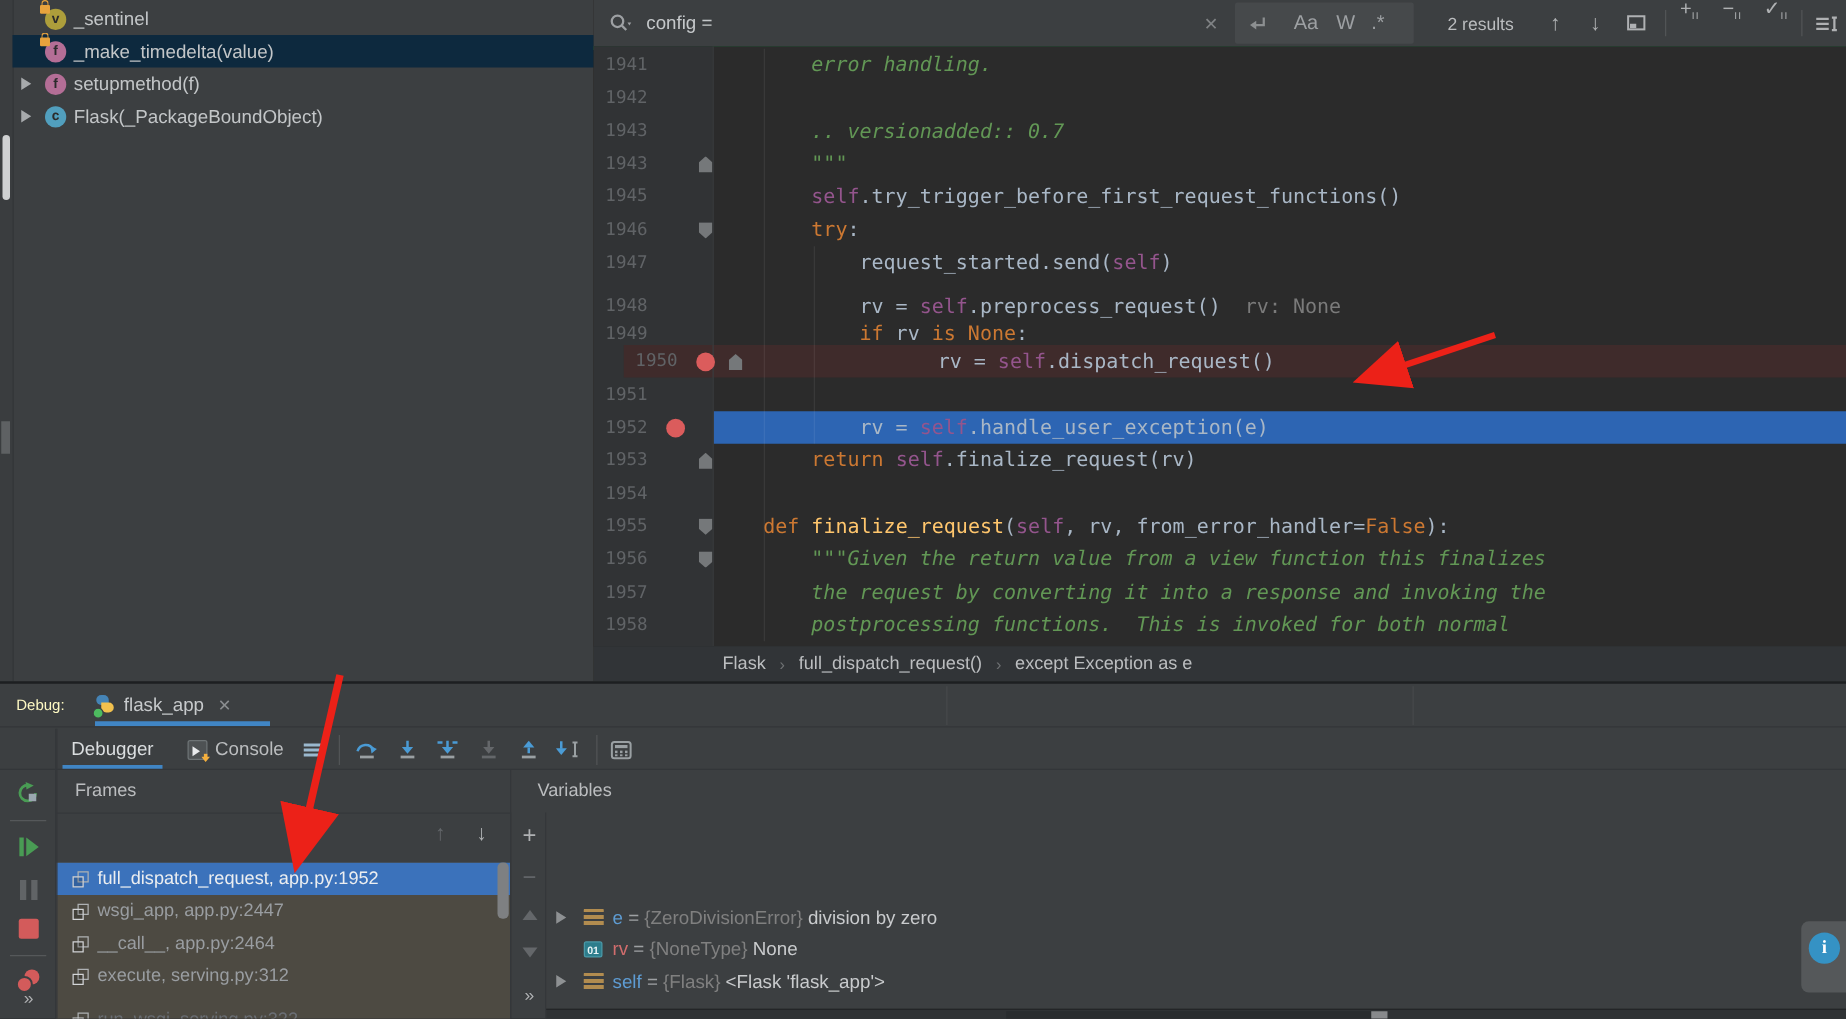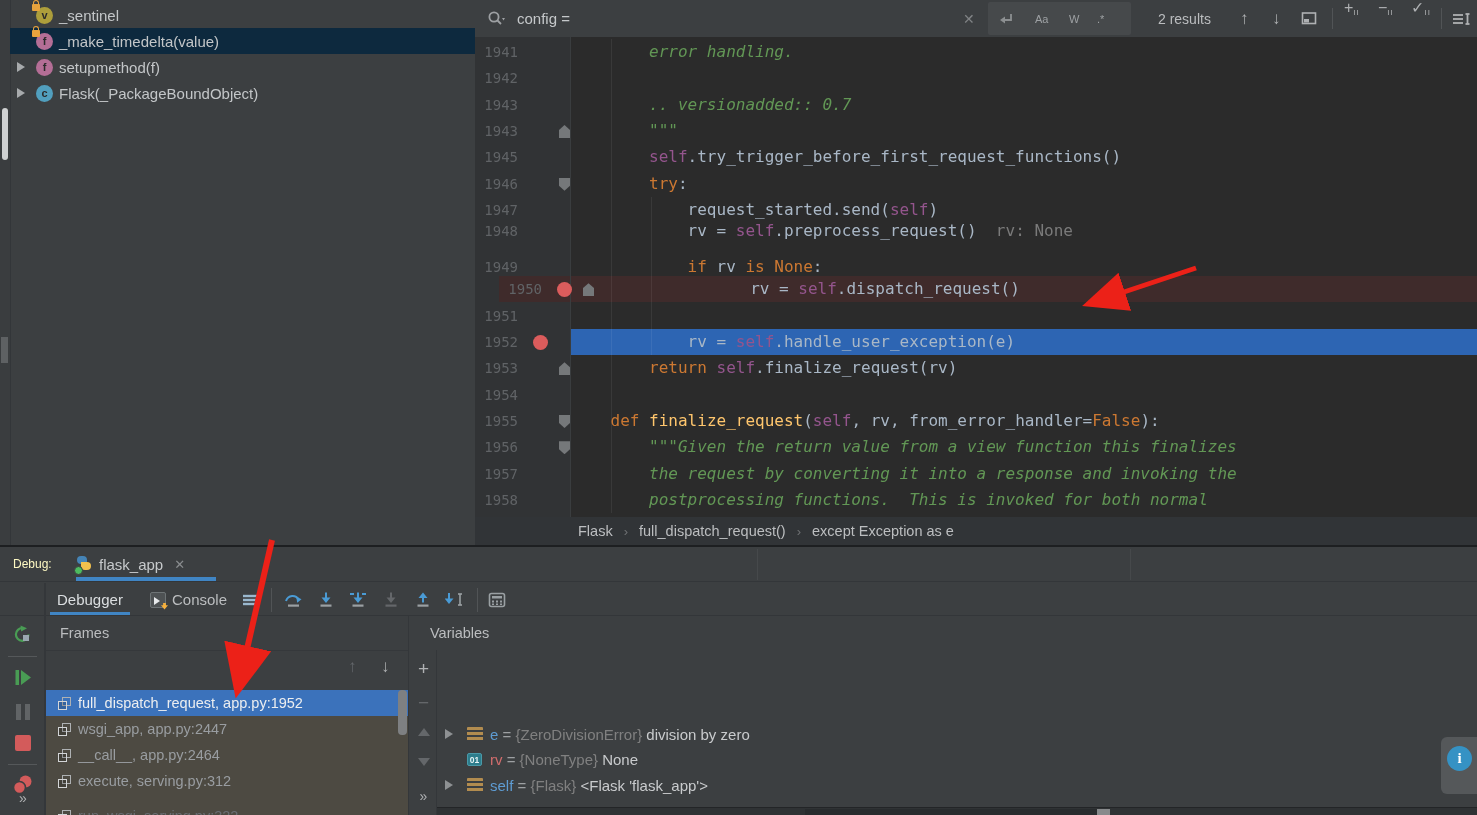--- a/index.html
+++ b/index.html
@@ -23,21 +23,21 @@
   .st-icon.c{background:#519fbe;}
   .lock{position:absolute;left:-4px;top:-3px;width:8px;height:7px;background:#e8a33d;border-radius:1px;}
   .lock::before{content:"";position:absolute;left:1px;top:-4px;width:4px;height:4px;border:1.5px solid #e8a33d;border-bottom:none;border-radius:4px 4px 0 0;}
   
   #editor{left:475px;top:0;width:1002px;height:545px;background:#2b2b2b;}
   #find-bar{left:0;top:0;width:1002px;height:37px;background:#3c3f41;border-bottom:3px solid #15803d;}
   .fb-item{position:absolute;top:0;height:37px;display:flex;align-items:center;color:#9da0a3;}
   #find-query{left:42px;font-size:15px;color:#c5c8ca;}
   #find-close{left:488px;font-size:14px;color:#808385;cursor:default;}
   #toggle-box{left:513px;top:2px;width:143px;height:33px;background:#46494b;border-radius:2px;}
-  .toggle{font-size:11px;color:#9da0a3;}
+  .toggle{font-size:16px;color:#9da0a3;}
   #t-case{left:560px;} #t-word{left:594px;} #t-regex{left:622px;}
   #find-results{left:683px;font-size:14px;color:#bbbdbf;}
   .fb-arrow{font-size:17px;color:#afb1b3;}
   #fb-up{left:765px;} #fb-down{left:797px;}
   .fb-sep{position:absolute;top:8px;width:1px;height:21px;background:#515456;}
   .occ{display:flex;align-items:flex-start;}
   .occ .big{font-size:16px;color:#afb1b3;line-height:16px;}
   .occ .sub{font-size:8px;color:#afb1b3;letter-spacing:1px;margin-top:8px;}
   
   #code{left:0;top:37px;width:1002px;height:480px;background:#2b2b2b;overflow:hidden;}
@@ -264,21 +264,21 @@
           </div>
           <div class="code-row" style="top: 133.75px;">
             <span class="lnum">1946</span>
             <span class="fold down"></span>
             <span class="ltext">        <span class="tok-kw">try</span><span class="tok-plain">:</span></span>
           </div>
           <div class="code-row" style="top: 160.1px;">
             <span class="lnum">1947</span>
             <span class="ltext">            <span class="tok-plain">request_started.send(</span><span class="tok-self">self</span><span class="tok-plain">)</span></span>
           </div>
-          <div class="code-row" style="top: 181px;">
+          <div class="code-row" style="top: 195px;">
             <span class="lnum">1948</span>
             <span class="ltext">            <span class="tok-plain">rv = </span><span class="tok-self">self</span><span class="tok-plain">.preprocess_request()</span><span class="tok-hint">  rv: None</span></span>
           </div>
           <div class="code-row" style="top: 217px;">
             <span class="lnum">1949</span>
             <span class="ltext">            <span class="tok-kw">if</span><span class="tok-plain"> rv </span><span class="tok-kw">is</span><span class="tok-plain"> </span><span class="tok-kw">None</span><span class="tok-plain">:</span></span>
           </div>
           <div class="code-row bg-bp" style="top: 239.15px; margin-left: 24px;">
             <span class="lnum">1950</span>
             <span class="bp-dot"></span>

